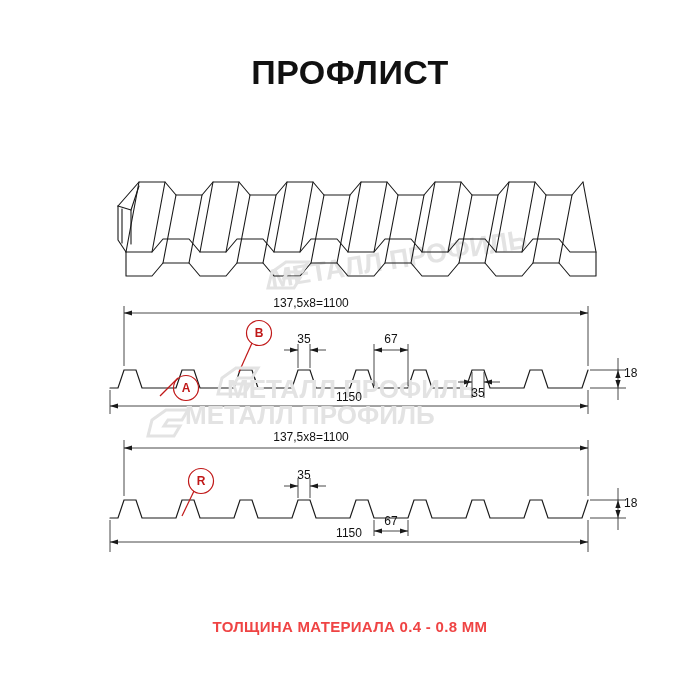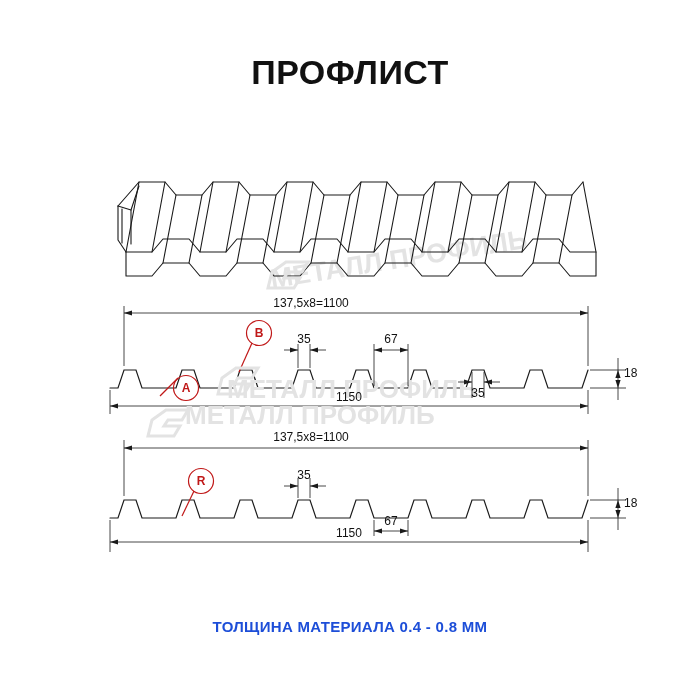--- a/index.html
+++ b/index.html
@@ -45,21 +45,21 @@
   }
   .footer-note {
     position: absolute;
     top: 618px;
     left: 0;
     width: 700px;
     text-align: center;
     font-size: 15px;
     font-weight: bold;
     letter-spacing: 0.3px;
-    color: #1d4ed8;
+    color: #ef4444;
   }
   .dim-label {
     position: absolute;
     font-size: 12px;
     color: #111111;
     white-space: nowrap;
   }
   .mark-label {
     position: absolute;
     font-size: 12px;

